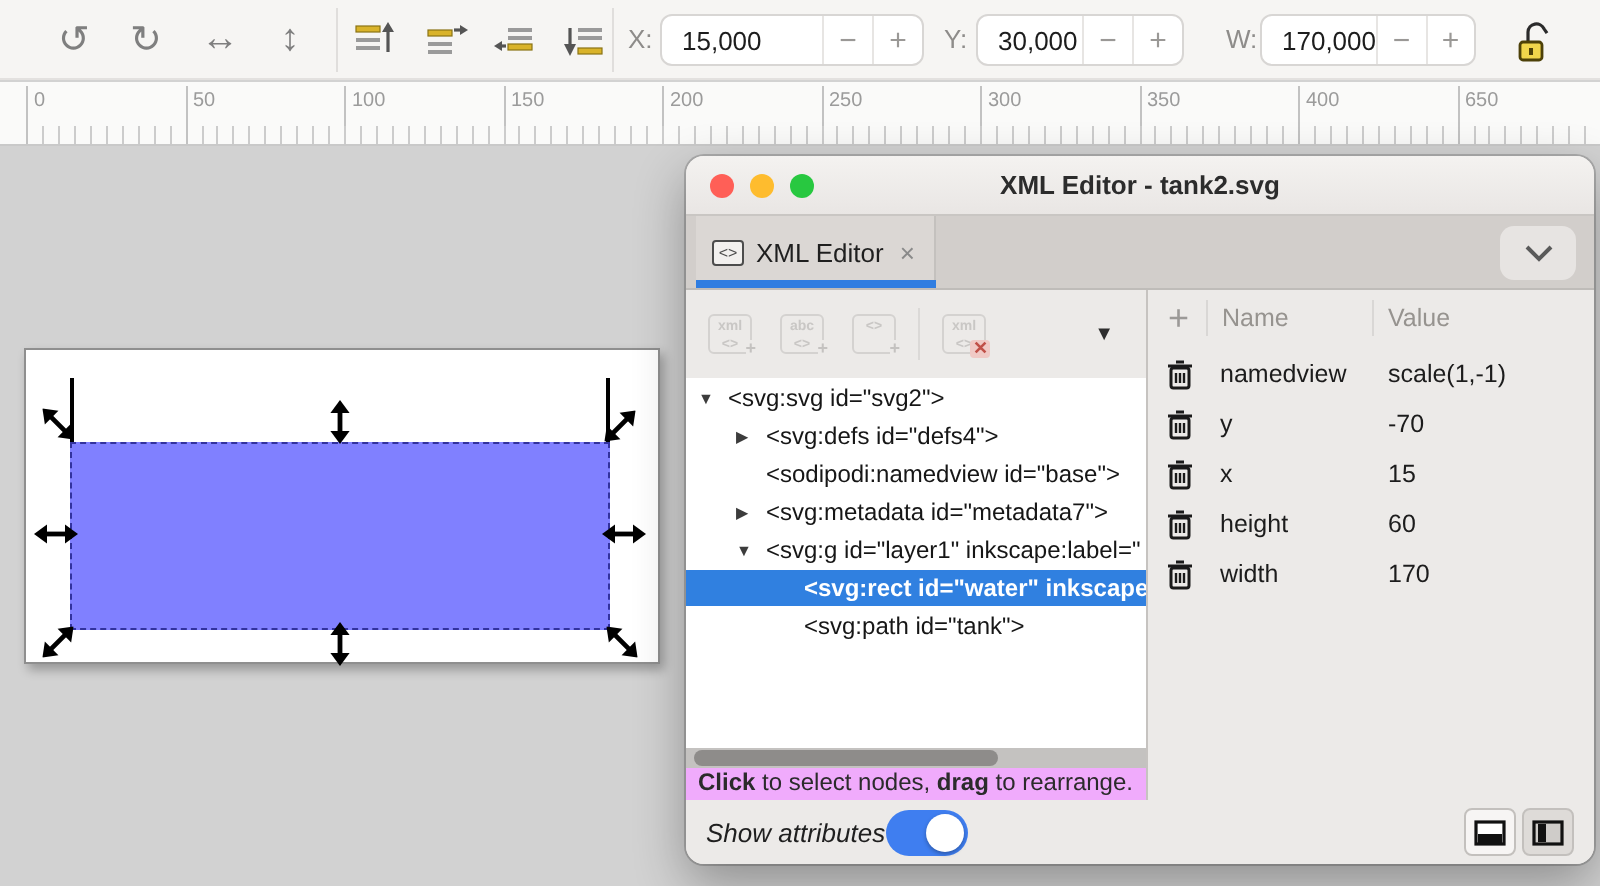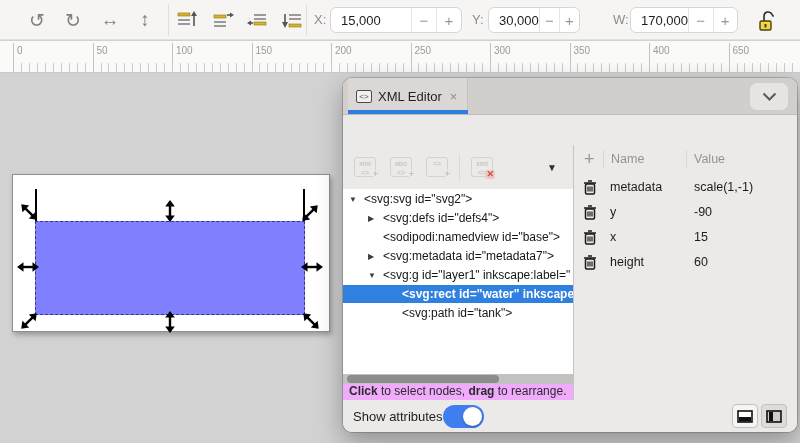--- a/index.html
+++ b/index.html
@@ -73,21 +73,21 @@
   .attr-add { position:absolute; left:10px; top:4px; font-size:18px; color:#9b9997; font-weight:400; }
   .ah-sep { position:absolute; top:5px; width:1px; height:18px; background:#d9d7d5; }
   .ah-text { position:absolute; top:7px; font-size:12.5px; color:#96938f; }
   .attr-rows { position:absolute; left:0; top:30px; width:100%; }
   .attr-row { height:25px; position:relative; }
   .attr-trash { position:absolute; left:9px; top:5px; width:14px; height:15px; }
   .attr-name { position:absolute; left:36px; top:5px; font-size:12.5px; color:#1c1c1c; }
   .attr-value { position:absolute; left:120px; top:5px; font-size:12.5px; color:#1c1c1c; white-space:nowrap; }
   .attr-status { position:absolute; left:0; top:239px; width:100%; font-size:12px; color:#2b2b2b; padding-left:8px; }
 
-  .bottom-bar { position:absolute; left:0; bottom:0; width:100%; height:32px; background:#eceae8; }
+  .bottom-bar { position:absolute; left:0; bottom:0; width:100%; height:32px; background:#eceae8;font-style:italic; }
   .show-attrs-label { position:absolute; left:10px; top:9px; font-size:13px; color:#1f1f1f; }
   .toggle { position:absolute; left:100px; top:5px; width:41px; height:23px; border-radius:12px; background:#3f7ef0; }
   .toggle .knob { position:absolute; right:2px; top:2px; width:19px; height:19px; border-radius:50%; background:#ffffff; box-shadow:0 1px 2px rgba(0,0,0,0.3); }
   .layout-btns { position:absolute; right:10px; top:4px; display:flex; gap:3px; }
   .layout-btn { width:26px; height:24px; border:1px solid #c3c0bd; border-radius:4px; display:flex; align-items:center; justify-content:center; }
   .layout-btn.active { background:#f7f5f4; }
   .layout-btn.inactive { background:#dedbd8; }
 </style>
 </head>
 <body>
@@ -138,21 +138,21 @@
   <div class="tb-sep" style="left:306px"></div>
 
   <span class="spin-label" style="left:314px">X:</span>
   <div class="spin" style="left:330px; width:132px">
     <span class="val">15,000</span>
     <span class="sbtn">−</span>
     <span class="sbtn">+</span>
   </div>
 
   <span class="spin-label" style="left:472px">Y:</span>
-  <div class="spin" style="left:488px; width:92px">
+  <div class="spin" style="left:488px; width:104px">
     <span class="val">30,000</span>
     <span class="sbtn">−</span>
     <span class="sbtn">+</span>
   </div>
 
   <span class="spin-label" style="left:613px">W:</span>
   <div class="spin" style="left:630px; width:108px">
     <span class="val">170,000</span>
     <span class="sbtn">−</span>
     <span class="sbtn">+</span>
@@ -343,20 +343,28 @@
   <div class="handle rot45" style="left:300px; top:241px">
       <svg width="22" height="12" viewBox="0 0 22 12">
         <line x1="4" y1="6" x2="18" y2="6" stroke="#000" stroke-width="2.4"></line>
         <polygon points="0,6 6.5,1.2 6.5,10.8" fill="#000"></polygon>
         <polygon points="22,6 15.5,1.2 15.5,10.8" fill="#000"></polygon>
       </svg>
     </div>
 </div>
 
 <div class="xml-window">
+  <div class="titlebar">
+    <div class="lights">
+      <div class="light" style="background:#ff5f57"></div>
+      <div class="light" style="background:#febc2e"></div>
+      <div class="light" style="background:#28c840"></div>
+    </div>
+    <div class="window-title">XML Editor - tank2.svg</div>
+  </div>
 
   <div class="tabbar">
     <div class="tab">
       <span class="tab-xml-icon">&lt;&gt;</span>
       <span class="tab-label">XML Editor</span>
       <span class="tab-close">×</span>
     </div>
     <div class="tab-underline"></div>
     <div class="pane-chevron">
       <svg width="15" height="9" viewBox="0 0 15 9">
@@ -447,34 +455,34 @@
     <div class="attr-rows">
         <div class="attr-row">
           <div class="attr-trash"><svg width="14" height="15" viewBox="0 0 14 15">
               <rect x="2.5" y="4" width="9" height="10" rx="1.2" fill="none" stroke="#1a1a1a" stroke-width="1.5"></rect>
               <line x1="1" y1="3" x2="13" y2="3" stroke="#1a1a1a" stroke-width="1.5"></line>
               <line x1="5" y1="1" x2="9" y2="1" stroke="#1a1a1a" stroke-width="1.5"></line>
               <line x1="5" y1="6.5" x2="5" y2="11.5" stroke="#1a1a1a" stroke-width="1.2"></line>
               <line x1="7" y1="6.5" x2="7" y2="11.5" stroke="#1a1a1a" stroke-width="1.2"></line>
               <line x1="9" y1="6.5" x2="9" y2="11.5" stroke="#1a1a1a" stroke-width="1.2"></line>
             </svg></div>
-          <span class="attr-name">metadata</span>
+          <span class="attr-name">namedview</span>
           <span class="attr-value">scale(1,-1)</span>
         </div>
         <div class="attr-row">
           <div class="attr-trash"><svg width="14" height="15" viewBox="0 0 14 15">
               <rect x="2.5" y="4" width="9" height="10" rx="1.2" fill="none" stroke="#1a1a1a" stroke-width="1.5"></rect>
               <line x1="1" y1="3" x2="13" y2="3" stroke="#1a1a1a" stroke-width="1.5"></line>
               <line x1="5" y1="1" x2="9" y2="1" stroke="#1a1a1a" stroke-width="1.5"></line>
               <line x1="5" y1="6.5" x2="5" y2="11.5" stroke="#1a1a1a" stroke-width="1.2"></line>
               <line x1="7" y1="6.5" x2="7" y2="11.5" stroke="#1a1a1a" stroke-width="1.2"></line>
               <line x1="9" y1="6.5" x2="9" y2="11.5" stroke="#1a1a1a" stroke-width="1.2"></line>
             </svg></div>
           <span class="attr-name">y</span>
-          <span class="attr-value">-90</span>
+          <span class="attr-value">-70</span>
         </div>
         <div class="attr-row">
           <div class="attr-trash"><svg width="14" height="15" viewBox="0 0 14 15">
               <rect x="2.5" y="4" width="9" height="10" rx="1.2" fill="none" stroke="#1a1a1a" stroke-width="1.5"></rect>
               <line x1="1" y1="3" x2="13" y2="3" stroke="#1a1a1a" stroke-width="1.5"></line>
               <line x1="5" y1="1" x2="9" y2="1" stroke="#1a1a1a" stroke-width="1.5"></line>
               <line x1="5" y1="6.5" x2="5" y2="11.5" stroke="#1a1a1a" stroke-width="1.2"></line>
               <line x1="7" y1="6.5" x2="7" y2="11.5" stroke="#1a1a1a" stroke-width="1.2"></line>
               <line x1="9" y1="6.5" x2="9" y2="11.5" stroke="#1a1a1a" stroke-width="1.2"></line>
             </svg></div>
@@ -485,20 +493,32 @@
           <div class="attr-trash"><svg width="14" height="15" viewBox="0 0 14 15">
               <rect x="2.5" y="4" width="9" height="10" rx="1.2" fill="none" stroke="#1a1a1a" stroke-width="1.5"></rect>
               <line x1="1" y1="3" x2="13" y2="3" stroke="#1a1a1a" stroke-width="1.5"></line>
               <line x1="5" y1="1" x2="9" y2="1" stroke="#1a1a1a" stroke-width="1.5"></line>
               <line x1="5" y1="6.5" x2="5" y2="11.5" stroke="#1a1a1a" stroke-width="1.2"></line>
               <line x1="7" y1="6.5" x2="7" y2="11.5" stroke="#1a1a1a" stroke-width="1.2"></line>
               <line x1="9" y1="6.5" x2="9" y2="11.5" stroke="#1a1a1a" stroke-width="1.2"></line>
             </svg></div>
           <span class="attr-name">height</span>
           <span class="attr-value">60</span>
+        </div>
+        <div class="attr-row">
+          <div class="attr-trash"><svg width="14" height="15" viewBox="0 0 14 15">
+              <rect x="2.5" y="4" width="9" height="10" rx="1.2" fill="none" stroke="#1a1a1a" stroke-width="1.5"></rect>
+              <line x1="1" y1="3" x2="13" y2="3" stroke="#1a1a1a" stroke-width="1.5"></line>
+              <line x1="5" y1="1" x2="9" y2="1" stroke="#1a1a1a" stroke-width="1.5"></line>
+              <line x1="5" y1="6.5" x2="5" y2="11.5" stroke="#1a1a1a" stroke-width="1.2"></line>
+              <line x1="7" y1="6.5" x2="7" y2="11.5" stroke="#1a1a1a" stroke-width="1.2"></line>
+              <line x1="9" y1="6.5" x2="9" y2="11.5" stroke="#1a1a1a" stroke-width="1.2"></line>
+            </svg></div>
+          <span class="attr-name">width</span>
+          <span class="attr-value">170</span>
         </div>
       </div>
   </div>
 
   <div class="bottom-bar">
     <span class="show-attrs-label">Show attributes</span>
     <div class="toggle">
         <div class="knob"></div>
       </div>
     <div class="layout-btns">

